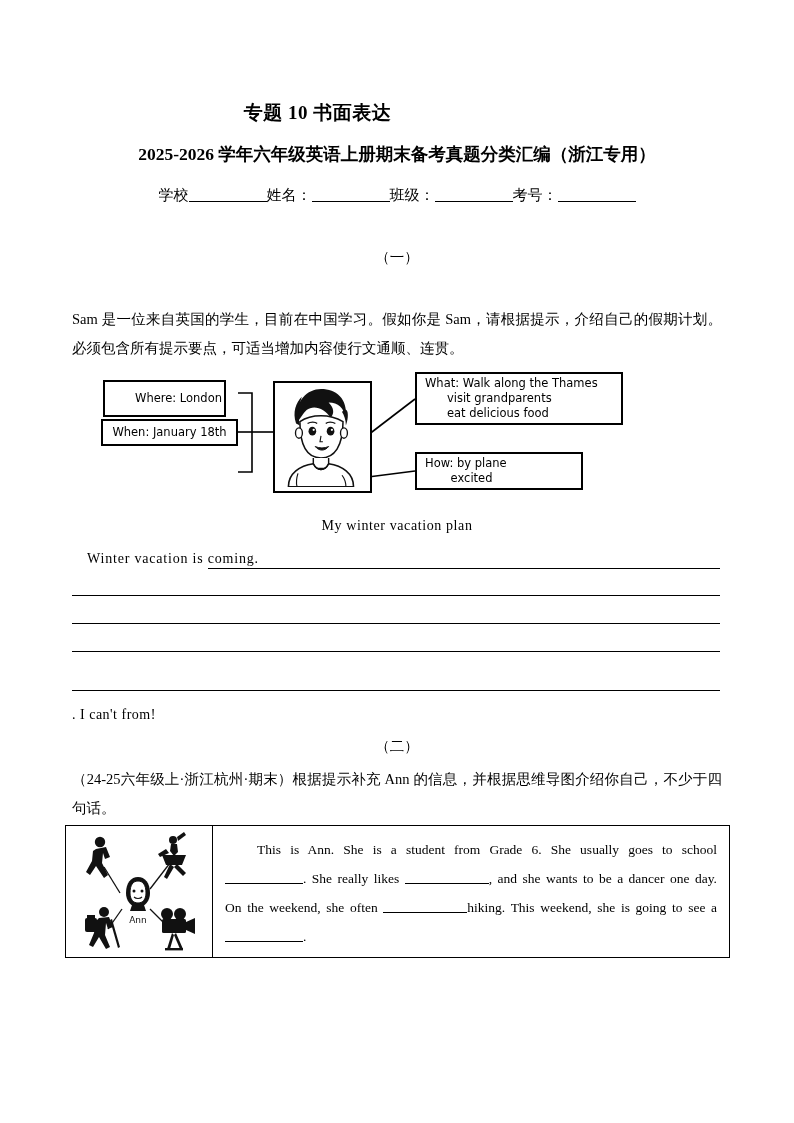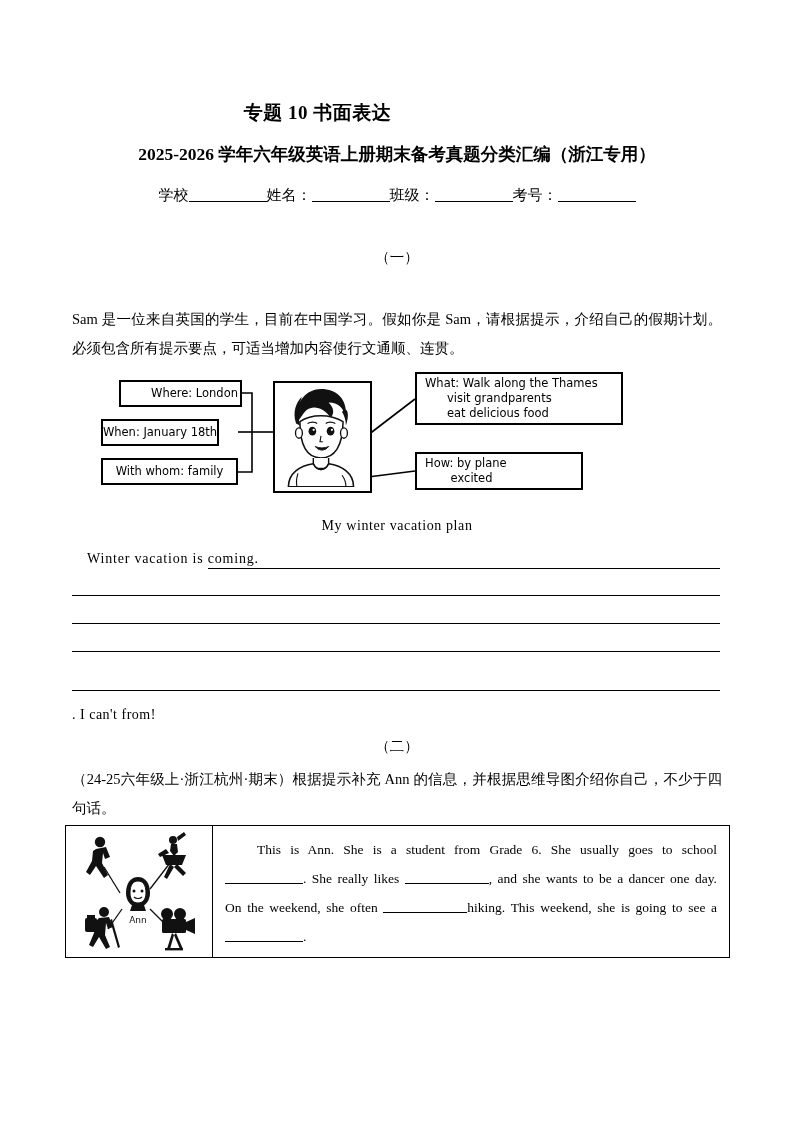--- a/index.html
+++ b/index.html
@@ -97,22 +97,22 @@
     box-sizing: border-box;
     display: flex;
     align-items: center;
     justify-content: center;
     line-height: 15px;
     white-space: pre;
   }
   .dbox.left { justify-content: center; }
   .dbox.rt   { justify-content: flex-start; padding-left: 8px; text-align: left; }
 
-  #box-where  { left: 24px;  top: 8px;   width: 123px; height: 27px; padding-left: 28px; }
-  #box-when   { left: 6px;   top: 47px;  width: 118px; height: 27px; }
+  #box-where  { left: 8px;  top: 8px;   width: 123px; height: 37px; padding-left: 28px; }
+  #box-when   { left: 6px;   top: 47px;  width: 137px; height: 27px; }
   #box-with   { left: 6px;   top: 86px;  width: 137px; height: 27px; }
   #box-what   { left: 320px; top: 0px;   width: 208px; height: 53px; }
   #box-how    { left: 320px; top: 80px;  width: 168px; height: 38px; }
 
   .portrait {
     position: absolute;
     left: 178px; top: 9px;
     width: 95px; height: 108px;
     border: 2px solid #000;
     background: #fff;
@@ -219,21 +219,20 @@
       <path d="M143 60 L157 60" fill="none" stroke="#000" stroke-width="1.6"></path>
       <path d="M157 60 L178 60" fill="none" stroke="#000" stroke-width="1.6"></path>
 
       <path d="M273 63 L320 27" fill="none" stroke="#000" stroke-width="1.6"></path>
 
       <path d="M273 105 L320 99" fill="none" stroke="#000" stroke-width="1.6"></path>
     </svg>
 
     <div class="dbox left" id="box-where">Where: London</div>
     <div class="dbox left" id="box-when">When: January 18th</div>
-    <div class="dbox left" id="box-with">With whom: family</div>
     <div class="dbox rt" id="box-what">What: Walk along the Thames
       visit grandparents
       eat delicious food</div>
     <div class="dbox rt" id="box-how">How: by plane
        excited</div>
 
     <div class="portrait">
       <svg viewBox="0 0 95 108" width="91" height="104">
         <rect x="0" y="0" width="95" height="108" fill="#fff"></rect>
 

